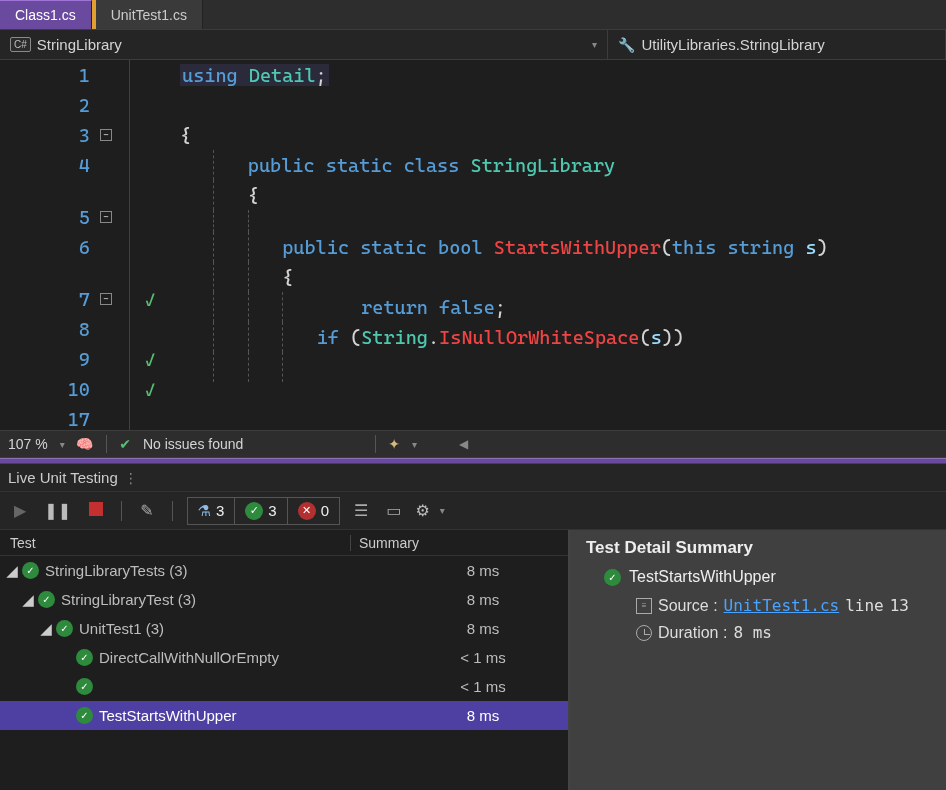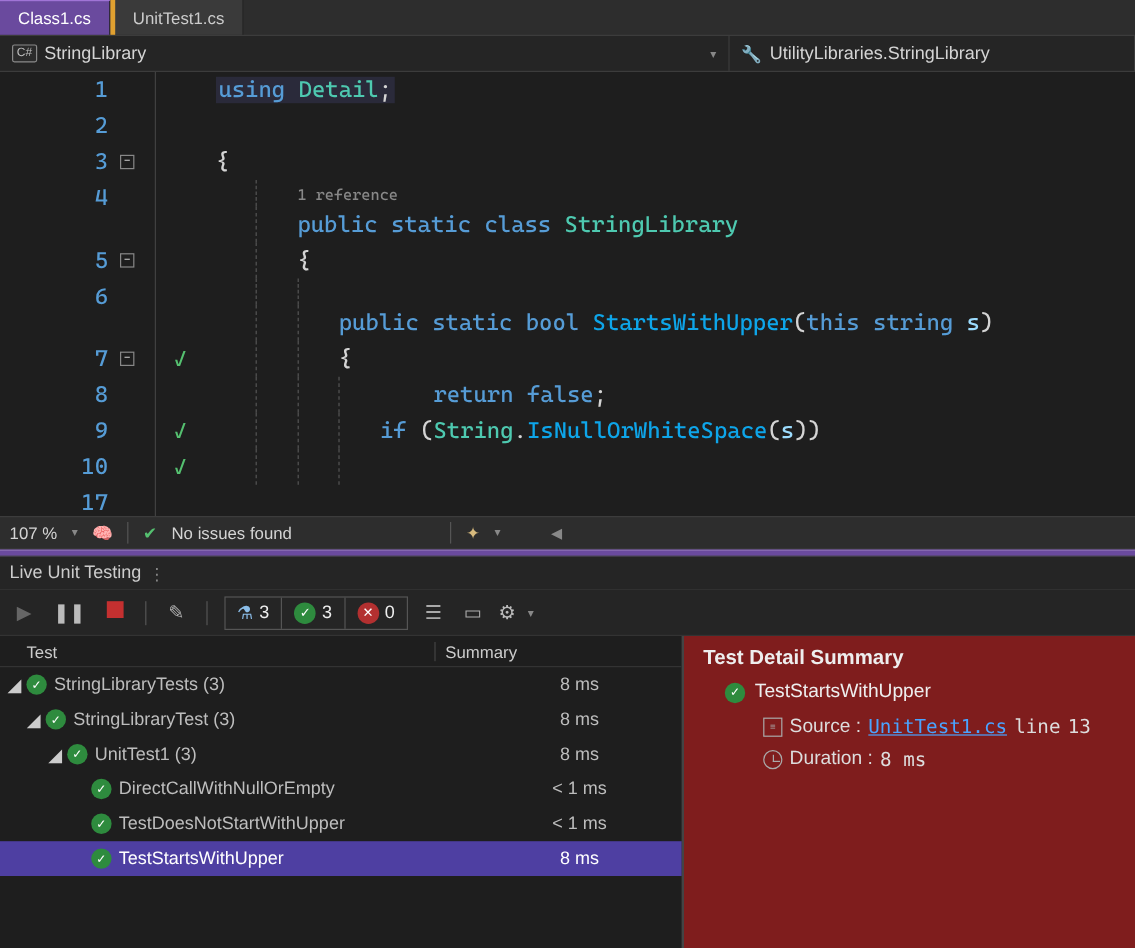--- a/index.html
+++ b/index.html
@@ -101,21 +101,21 @@
   .check-col {
     width: 40px;
     position:relative;
   }
   .check-col div { height:30px; display:flex; align-items:center; justify-content:center;}
   .greencheck { color:#55c070; font-size:18px; }
   .code-col { flex:1; padding-left:10px; position:relative;}
   .code-col .line { height:30px; line-height:30px; white-space:pre; position:relative;}
   .kw { color:#569cd6; }
   .type { color:#4ec9b0; }
-  .method { color:#0ea5e9; }
+  .method { color:#ef4444; }
   .punct { color:#d4d4d4; }
   .param { color:#9cdcfe; }
   .codelens { color:#888; font-size:13px; display:inline-block;}
   .codelens .bluecircle { display:inline-block; width:14px; height:14px; border-radius:50%; background:#2d7dd2; color:#fff; font-size:10px; line-height:14px; text-align:center; vertical-align:middle;}
   .dashed-v { border-left:1px dashed #555; display:inline-block; height:30px; vertical-align:top;}
   .line1-hl { background:#2a2a3a; padding:0 2px;}
 
   
   .statusbar {
     display:flex;
@@ -170,36 +170,36 @@
   .pill { display:flex; align-items:center; gap:5px; padding:0 10px; border-right:1px solid #555; font-size:15px; color:#eee;}
   .pill:last-child { border-right:none;}
   .flask-ico { color:#8bbde8; }
   .greenround { width:18px; height:18px; border-radius:50%; background:#2e8b3e; display:flex; align-items:center; justify-content:center; color:#fff; font-size:11px;}
   .redround { width:18px; height:18px; border-radius:50%; background:#b33030; display:flex; align-items:center; justify-content:center; color:#fff; font-size:11px;}
   .tb-gear { color:#bbb; font-size:16px;}
 
   
   .lut-body { display:flex; height: calc(790px - 30px - 30px - 370px - 28px - 6px - 28px - 38px); }
   .tree-pane { width:570px; background:#1e1e1e; border-right:2px solid #444; display:flex; flex-direction:column;}
-  .col-head-row { display:flex; height:26px; align-items:center; color:#ccc; font-size:14px; border-bottom:1px solid #333; padding-left:22px;}
+  .col-head-row { display:flex; height:26px; align-items:center; color:#ccc; font-size:14px; border-bottom:1px solid #333; padding-left:10px;}
   .col-head-row .c1 { width:340px; }
   .col-head-row .c2 { flex:1; border-left:1px solid #444; padding-left:8px;}
   .tree-row { display:flex; height:29px; align-items:center; font-size:15px; padding-left:6px;}
   .tree-row .expcol { color:#ccc; width:12px; text-align:center;}
   .tree-row .ico { margin-left:4px; margin-right:6px;}
   .greenround-sm { width:17px; height:17px; border-radius:50%; background:#2e8b3e; display:flex; align-items:center; justify-content:center; color:#fff; font-size:10px;}
   .tree-row .lbl { color:#bdbdbd; }
   .tree-row .dur { margin-left:auto; width:170px; color:#bdbdbd; text-align:center;}
   .tree-row.ind1 { padding-left:22px;}
   .tree-row.ind2 { padding-left:40px;}
   .tree-row.ind3 { padding-left:60px;}
   .tree-row.sel { background:#4e3fa2; }
   .tree-row.sel .lbl, .tree-row.sel .dur { color:#fff;}
 
-  .detail-pane { flex:1; background:#7f1d1d; padding:8px 16px; font-size:16px;}
+  .detail-pane { flex:1; background:#404040; padding:8px 16px; font-size:16px;}
   .detail-pane h3 { color:#eee; font-weight:600; font-size:17px; margin-bottom:10px;}
   .detail-row { display:flex; align-items:center; gap:8px; margin-bottom:10px; font-size:16px; color:#eee; padding-left:18px;}
   .detail-sub { padding-left:50px; color:#ddd; margin-bottom:8px; display:flex; align-items:center; gap:6px;}
   .doc-icon { width:16px; height:16px; border:1px solid #aaa; display:inline-flex; align-items:center; justify-content:center; font-size:8px; color:#aaa;}
   .clock-icon { width:16px; height:16px; border:1.5px solid #aaa; border-radius:50%; position:relative;}
   .clock-icon::after { content:""; position:absolute; width:5px; height:5px; border-left:1.5px solid #aaa; border-bottom:1.5px solid #aaa; top:3px; left:7px;}
   .link { color:#4aa3ff; text-decoration:underline;}
   .mono { font-family: Consolas, monospace; }
 </style>
 </head>
@@ -278,21 +278,20 @@
     <div>
         <span class="greencheck">✓</span>
       </div>
     <div></div>
 
   </div>
   <div class="code-col">
     <div class="line"><span class="line1-hl"><span class="kw">using</span> <span class="type">Detail</span><span class="punct">;</span></span></div>
     <div class="line"></div>
     <div class="line"><span class="punct">{</span></div>
-    <div class="line" style="height:22px;line-height:22px;">   <span class="dashed-v" style="height:22px;"></span>   <span class="codelens">1 reference</span></div>
     <div class="line">   <span class="dashed-v"></span>   <span class="kw">public</span> <span class="kw">static</span> <span class="kw">class</span> <span class="type">StringLibrary</span></div>
     <div class="line">   <span class="dashed-v"></span>   <span class="punct">{</span></div>
     <div class="line" style="height:22px;line-height:22px;">   <span class="dashed-v" style="height:22px;"></span>   <span class="dashed-v" style="height:22px;"></span>   </div>
     <div class="line">   <span class="dashed-v"></span>   <span class="dashed-v"></span>   <span class="kw">public</span> <span class="kw">static</span> <span class="kw">bool</span> <span class="method">StartsWithUpper</span><span class="punct">(</span><span class="kw">this</span> <span class="kw">string</span> <span class="param">s</span><span class="punct">)</span></div>
     <div class="line">   <span class="dashed-v"></span>   <span class="dashed-v"></span>   <span class="punct">{</span></div>
     <div class="line">   <span class="dashed-v"></span>   <span class="dashed-v"></span>   <span class="dashed-v"></span>       <span class="kw">return</span> <span class="kw">false</span><span class="punct">;</span></div>
     <div class="line">   <span class="dashed-v"></span>   <span class="dashed-v"></span>   <span class="dashed-v"></span>   <span class="kw">if</span> <span class="punct">(</span><span class="type">String</span><span class="punct">.</span><span class="method">IsNullOrWhiteSpace</span><span class="punct">(</span><span class="param">s</span><span class="punct">))</span></div>
     <div class="line">   <span class="dashed-v"></span>   <span class="dashed-v"></span>   <span class="dashed-v"></span></div>
 
   </div>
@@ -381,21 +380,20 @@
           <span class="greenround-sm">✓</span>
         </span>
       <span class="lbl">DirectCallWithNullOrEmpty</span>
       <span class="dur">&lt; 1 ms</span>
     </div>
     <div class="tree-row ind3">
       <span class="expcol"></span>
       <span class="ico">
           <span class="greenround-sm">✓</span>
         </span>
-      <span class="lbl">TestDoesNotStartWithUpper</span>
       <span class="dur">&lt; 1 ms</span>
     </div>
     <div class="tree-row ind3 sel">
       <span class="expcol"></span>
       <span class="ico">
           <span class="greenround-sm">✓</span>
         </span>
       <span class="lbl">TestStartsWithUpper</span>
       <span class="dur">8 ms</span>
     </div>

